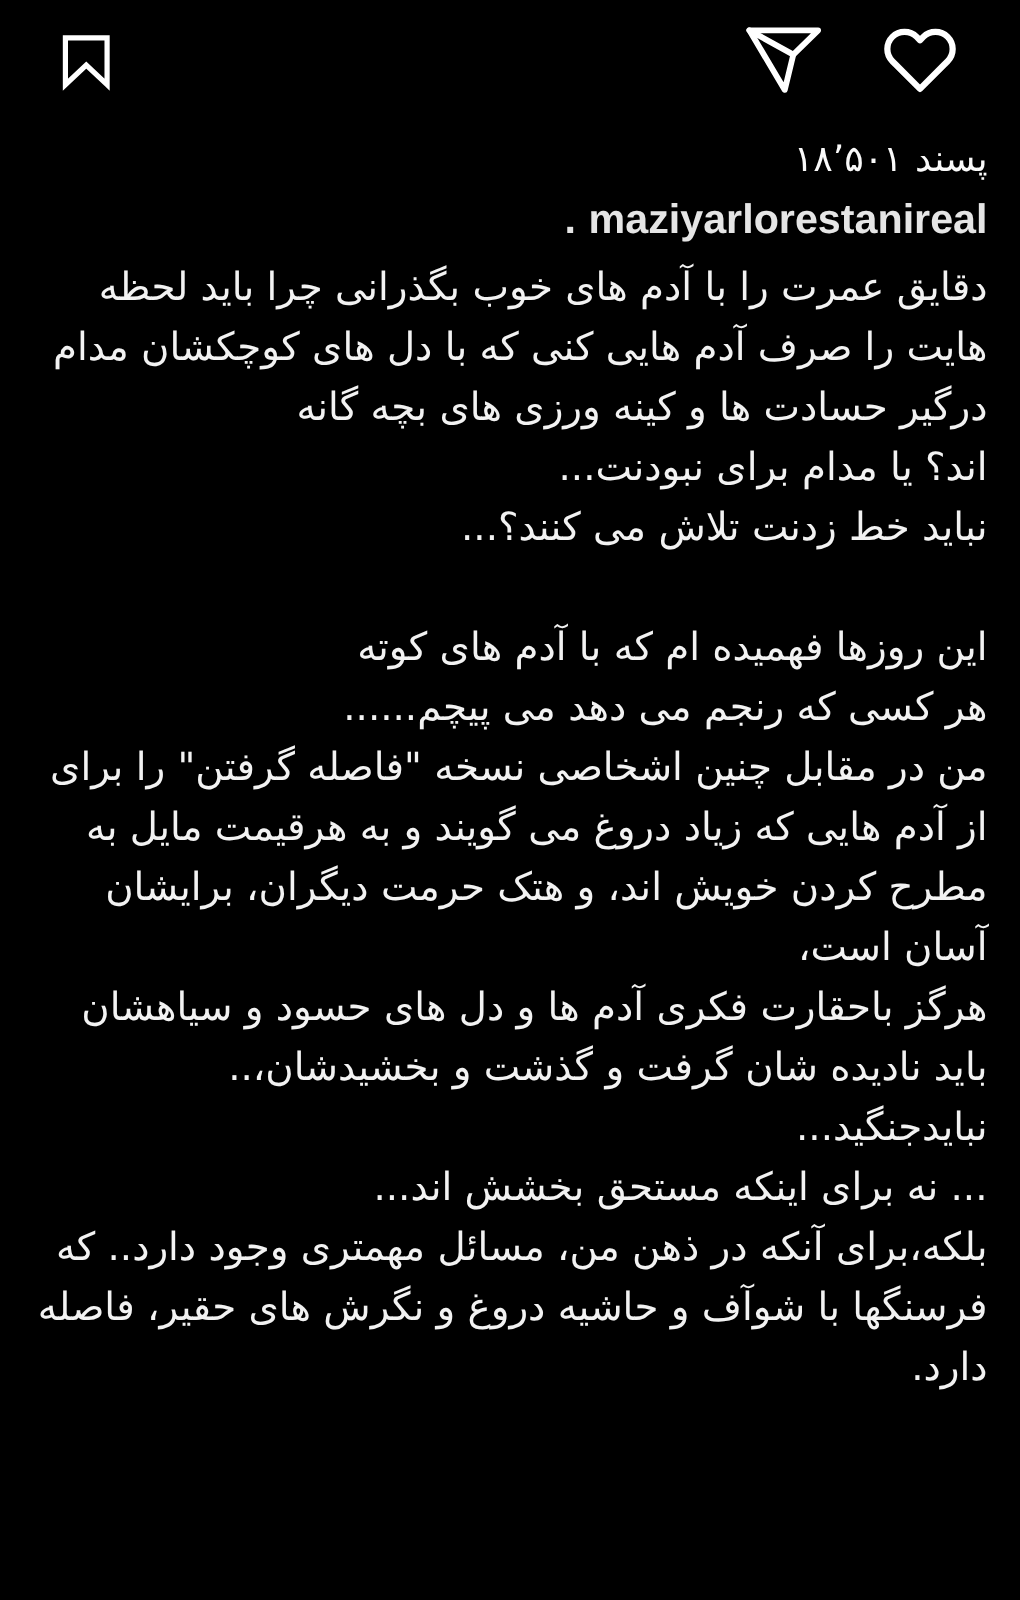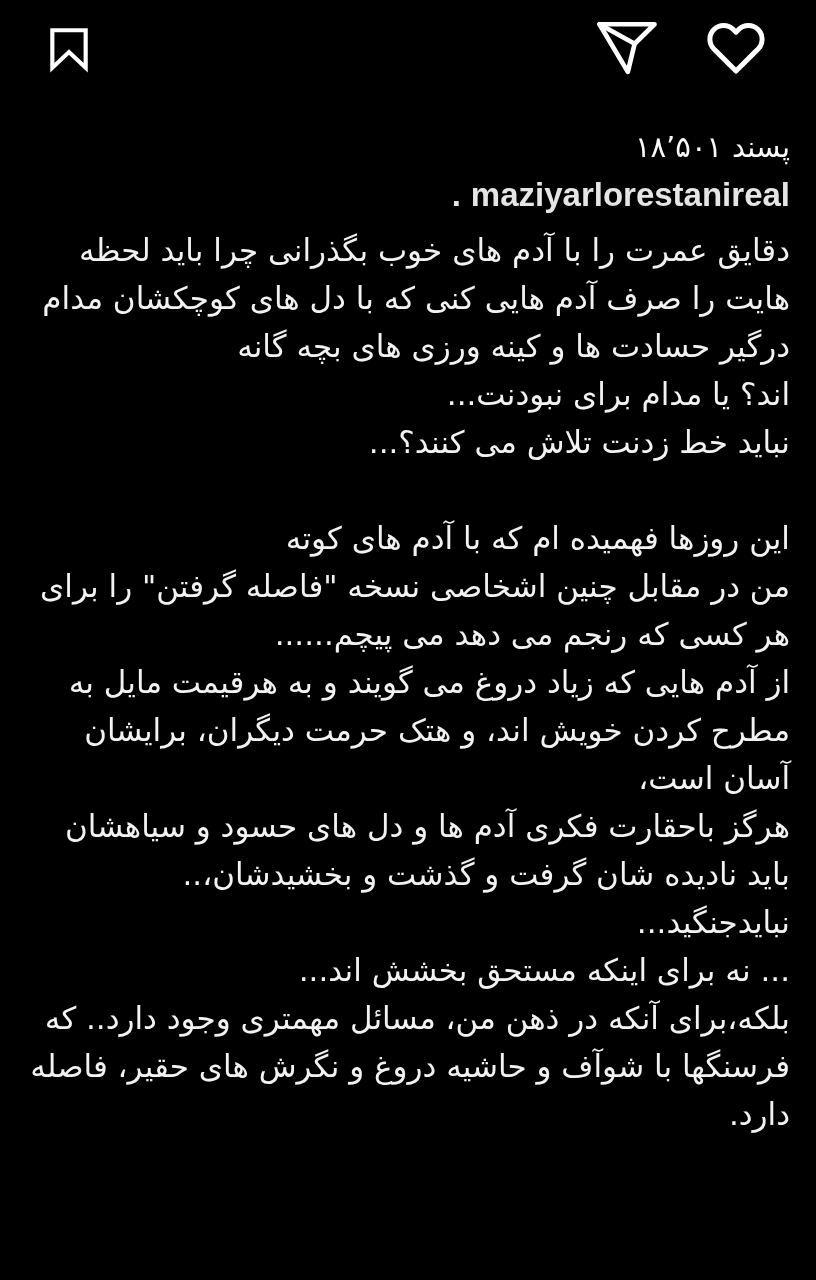--- a/index.html
+++ b/index.html
@@ -15,21 +15,20 @@
   .icon-btn{position:absolute;background:none;border:none;padding:0;cursor:pointer;}
   .icon-btn svg{display:block;}
   #save-btn{left:44px;top:21px;}
   #share-btn{left:594px;top:16px;}
   #like-btn{left:704px;top:18px;}
 
   .content{
     position:absolute;
     left:26px;right:26px;top:106px;
     text-align:right;
-    margin-top:20px;
   }
   .likes-row{
     direction:ltr;
     text-align:right;
     font-size:29px;
     line-height:42px;
     color:#fafafa;
     letter-spacing:0.5px;
   }
   .likes-row .likes-label{margin-left:10px;}
@@ -97,22 +96,22 @@
   </div>
 
   <div class="caption">
     <div class="cap-line">دقایق عمرت را با آدم های خوب بگذرانی چرا باید لحظه</div>
     <div class="cap-line">هایت را صرف آدم هایی کنی که با دل های کوچکشان مدام</div>
     <div class="cap-line">درگیر حسادت ها و کینه ورزی های بچه گانه</div>
     <div class="cap-line">اند؟ یا مدام برای نبودنت...</div>
     <div class="cap-line">نباید خط زدنت تلاش می کنند؟...</div>
     <div class="cap-line"></div>
     <div class="cap-line">این روزها فهمیده ام که با آدم های کوته</div>
+    <div class="cap-line">هر کسی که رنجم می دهد می پیچم......</div>
     <div class="cap-line">من در مقابل چنین اشخاصی  نسخه "فاصله گرفتن" را برای</div>
-    <div class="cap-line">هر کسی که رنجم می دهد می پیچم......</div>
     <div class="cap-line">از آدم هایی که زیاد دروغ می گویند و به هرقیمت مایل به</div>
     <div class="cap-line">مطرح کردن خویش اند، و هتک حرمت دیگران، برایشان</div>
     <div class="cap-line">آسان است،</div>
     <div class="cap-line">هرگز باحقارت فکری آدم ها و دل های حسود و سیاهشان</div>
     <div class="cap-line">باید نادیده شان گرفت و گذشت و بخشیدشان،..</div>
     <div class="cap-line">نبایدجنگید...</div>
     <div class="cap-line">... نه برای اینکه مستحق بخشش اند...</div>
     <div class="cap-line">بلکه،برای آنکه در ذهن من، مسائل مهمتری وجود دارد.. که</div>
     <div class="cap-line">فرسنگها با شوآف و حاشیه دروغ و نگرش های حقیر، فاصله</div>
     <div class="cap-line">دارد.</div>

